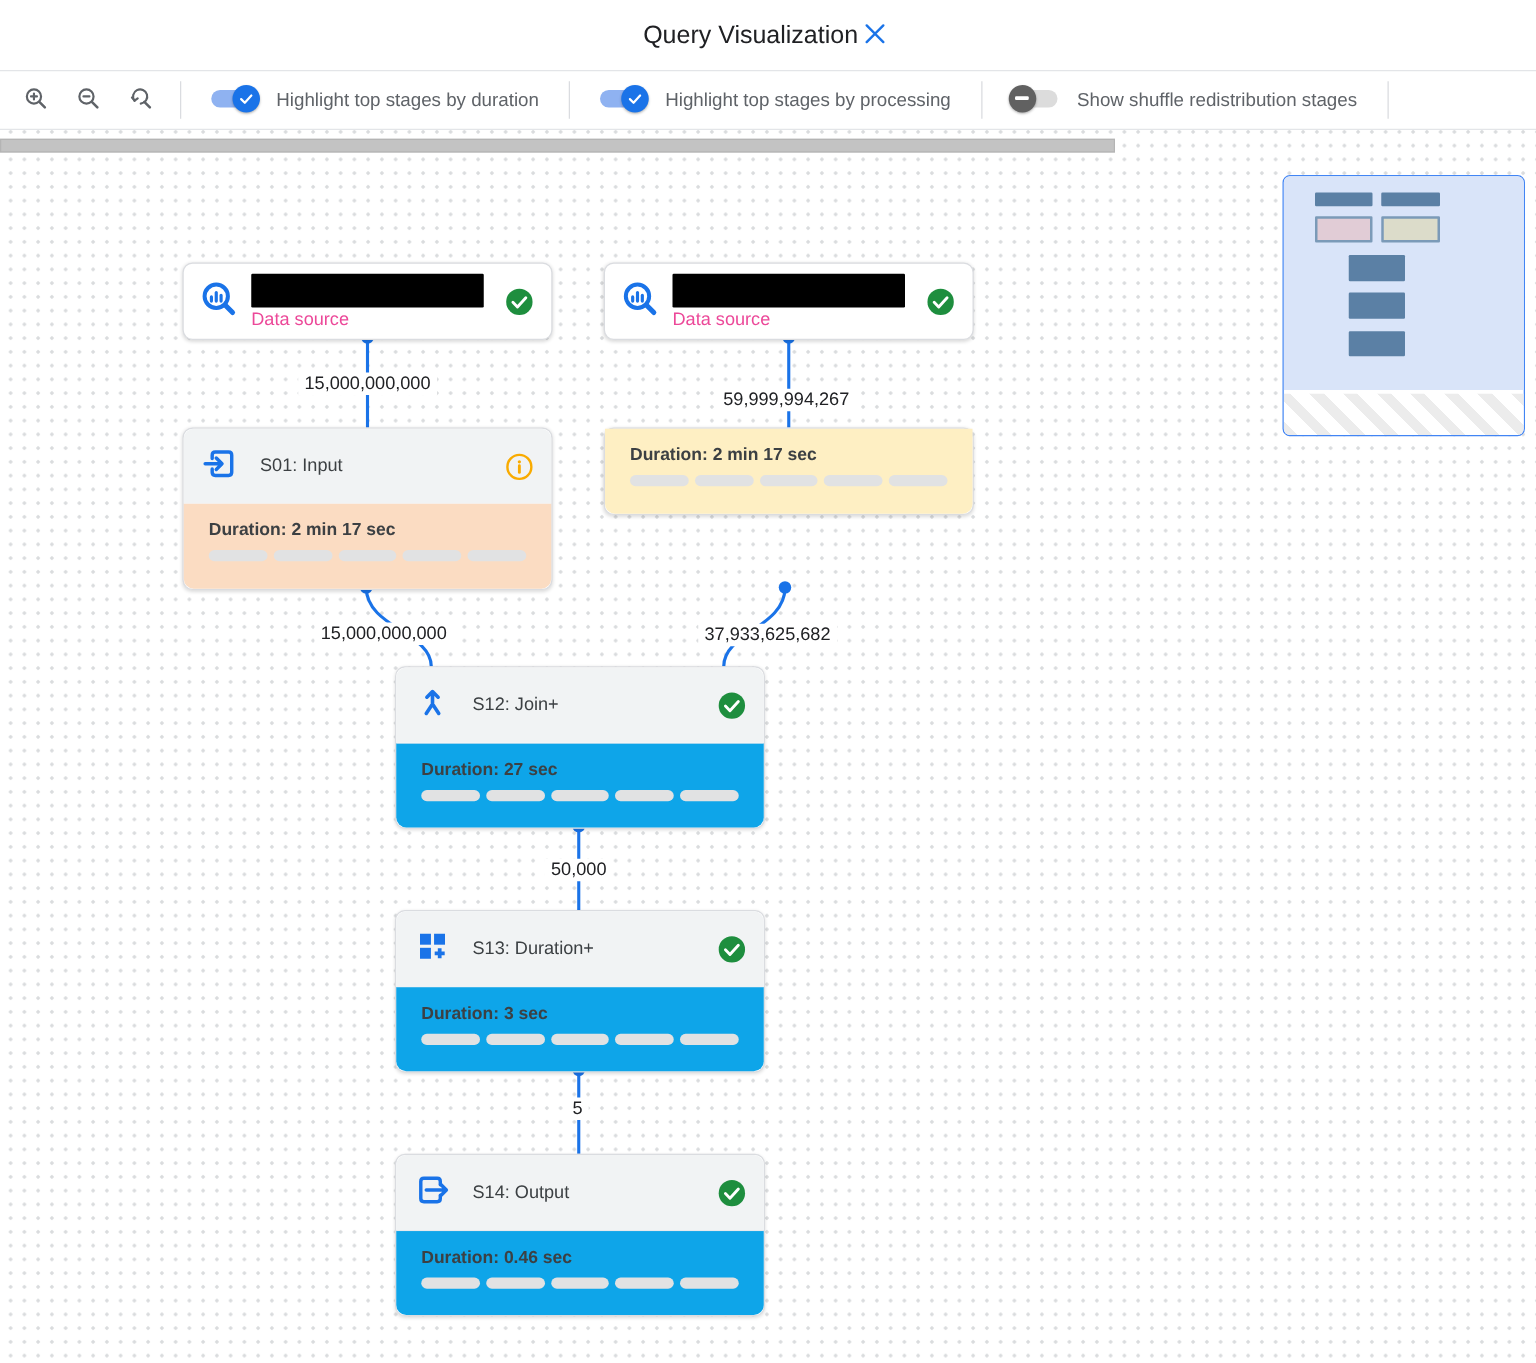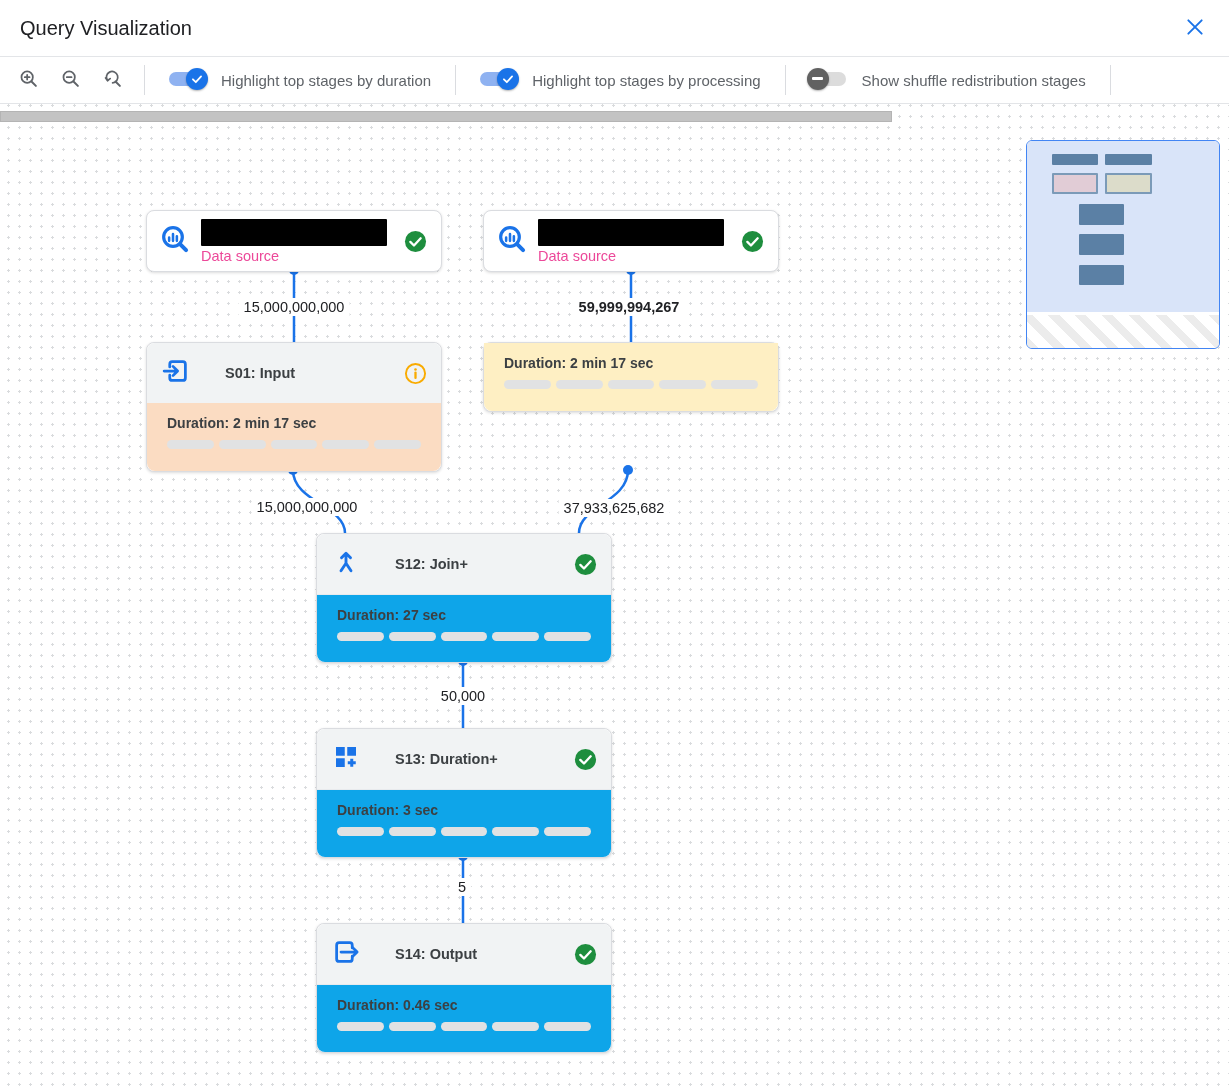--- a/index.html
+++ b/index.html
@@ -2,21 +2,21 @@
 <html><head>
 <meta charset="utf-8">
 <style>
   * { margin:0; padding:0; box-sizing:border-box; }
   html,body { width:1229px; height:1090px; overflow:hidden; background:#fff;
               font-family:"Liberation Sans", sans-serif; }
   .dialog { width:1229px; height:1090px; display:flex; flex-direction:column; background:#fff; }
 
   
   .dlg-header { height:56px; flex:0 0 56px; display:flex; align-items:center;
-                justify-content:space-between; padding:15px 20px; }
+                justify-content:center; padding:15px 20px; }
   .dlg-title { font-size:20px; color:#202124; font-weight:400; }
   .close-btn { background:none; border:none; cursor:pointer; width:28px; height:28px;
                display:flex; align-items:center; justify-content:center; }
 
   
   .toolbar { height:48px; flex:0 0 48px; border-top:1px solid #e3e5e8; border-bottom:1px solid #e3e5e8;
              display:flex; align-items:center; }
   .zoom-group { display:flex; align-items:center; gap:16px; padding:0 18px 0 16px; }
   .tool-btn { background:none; border:none; cursor:pointer; width:26px; height:26px;
               display:flex; align-items:center; justify-content:center; }
@@ -49,21 +49,21 @@
   .card { position:absolute; width:296px; background:#fff; border:1px solid #dadce0;
           border-radius:8px; box-shadow:0 1px 3px rgba(0,0,0,.14); z-index:3; cursor:pointer; }
   .ds-card { height:62px; display:flex; align-items:center; padding:0 14px 0 12px; }
   .ds-main { margin-left:10px; display:flex; flex-direction:column; }
   .redact-bar { width:186px; height:27px; background:#000; border-radius:1px; }
   .ds-sub { font-size:14.5px; color:#ec4899; margin-top:2px; }
   .ds-status { margin-left:auto; display:flex; }
 
   .stage-head { height:60px; display:flex; align-items:center; padding:0 14px;
                 background:#f1f3f4; border-radius:8px 8px 0 0; }
-  .stage-title { font-size:14.5px; font-weight:700; color:#3c4043; margin-left:34px; }
+  .stage-title { font-size:14.5px; font-weight:400; color:#3c4043; margin-left:17px; }
   .stage-status { margin-left:auto; display:flex; }
   .stage-body { height:68px; padding:12px 20px 0 20px; border-radius:0 0 8px 8px; }
   .stage-body.plain { background:#0ea5e9; border-top:1px solid #e8eaed; }
   .stage-body.hl-duration   { background:#fbdcc2; }
   .stage-body.hl-processing { background:#feefc3; }
   .duration-text { font-size:14px; font-weight:700; color:#3c4043; }
   .progress { display:flex; gap:5px; margin-top:9px; }
   .seg { flex:1; height:9px; background:#e1e2e3; border-radius:4.5px; overflow:hidden; }
   .seg .fill { height:100%; width:0; background:#1a73e8; border-radius:4.5px; }
 
@@ -176,21 +176,21 @@
         <circle cx="294" cy="166" r="5"></circle>
         <circle cx="631" cy="166" r="5"></circle>
         <circle cx="293" cy="366" r="5"></circle>
         <circle cx="628" cy="366" r="5"></circle>
         <circle cx="463" cy="557" r="5"></circle>
         <circle cx="463" cy="752" r="5"></circle>
       </g>
     </svg>
 
     <div class="edge-label" style="left:294px; top:203px;">15,000,000,000</div>
-    <div class="edge-label" style="left:629px; top:203px;font-weight:bold;">59,999,994,267</div>
+    <div class="edge-label" style="left:629px; top:216px;">59,999,994,267</div>
     <div class="edge-label" style="left:307px; top:403px;">15,000,000,000</div>
     <div class="edge-label" style="left:614px; top:404px;">37,933,625,682</div>
     <div class="edge-label" style="left:463px; top:592px;">50,000</div>
     <div class="edge-label" style="left:462px; top:783px;">5</div>
 
     <div class="card ds-card" style="left:146px; top:106px;">
       <span>
         <svg width="32" height="32" viewBox="0 0 24 24" fill="none" stroke="#1a73e8" stroke-linecap="round">
           <circle cx="10.5" cy="10.5" r="7" stroke-width="2.4"></circle>
           <path d="M15.8 15.8 L20.3 20.3" stroke-width="3"></path>

